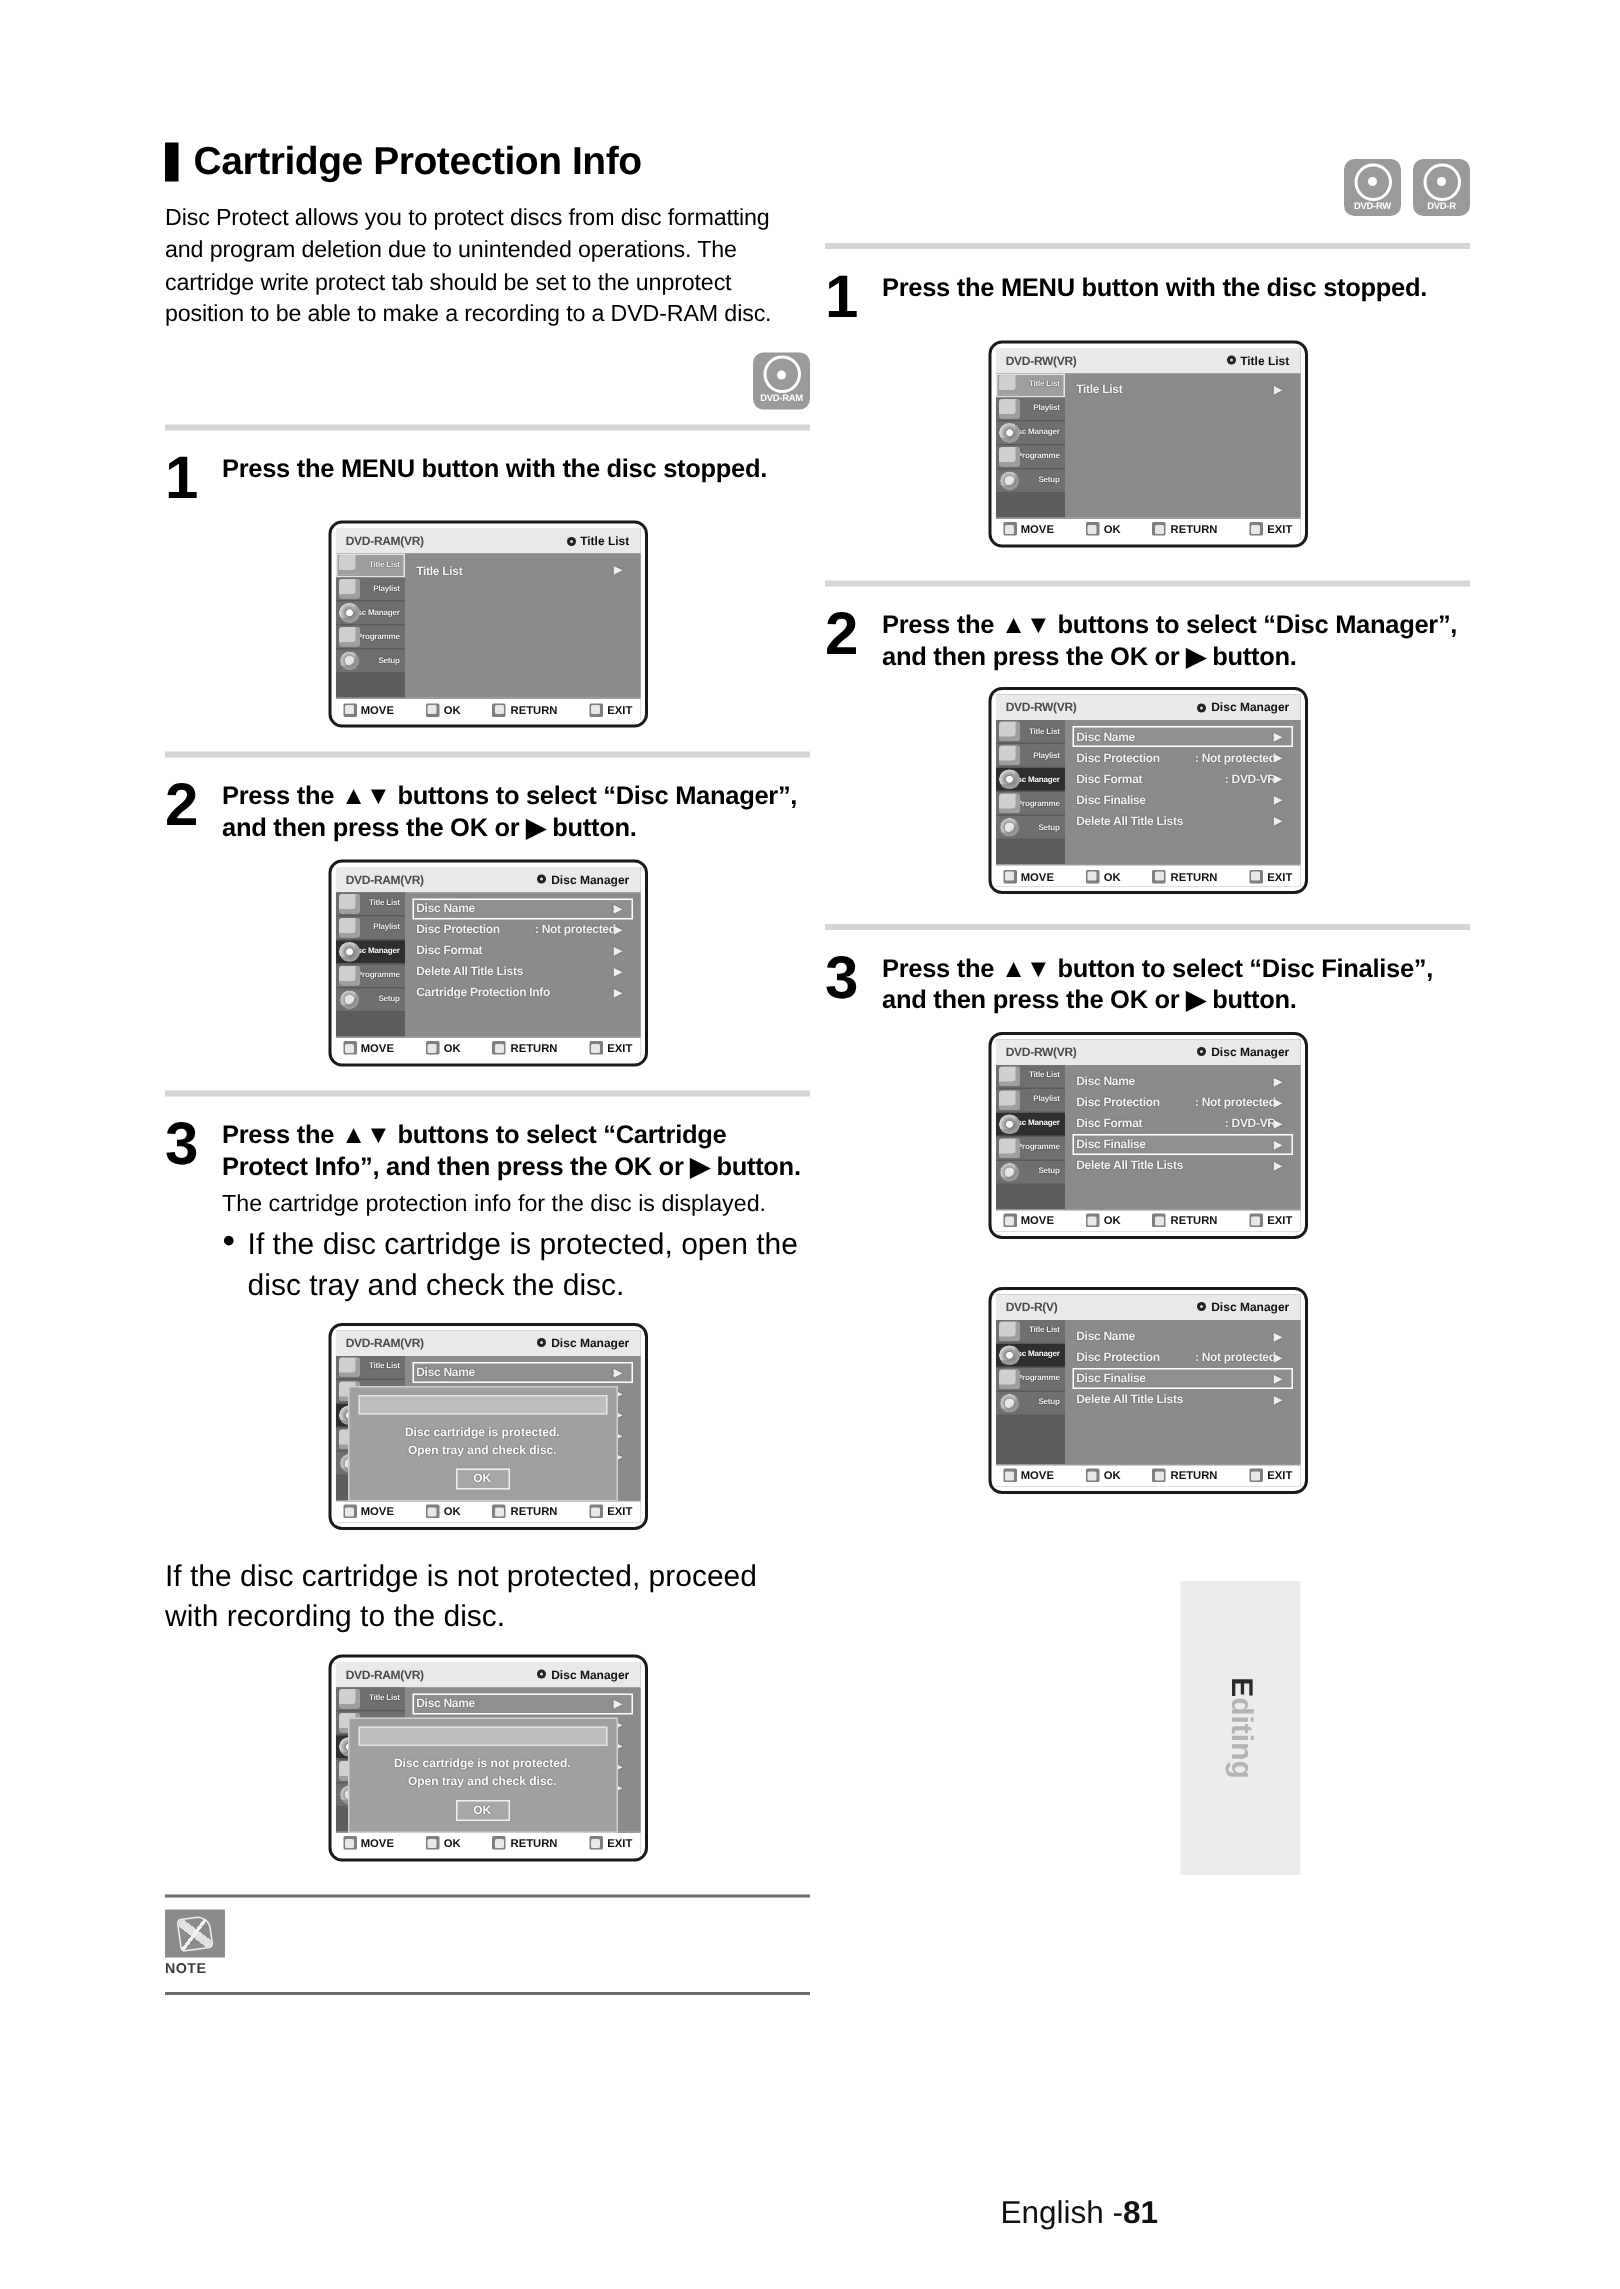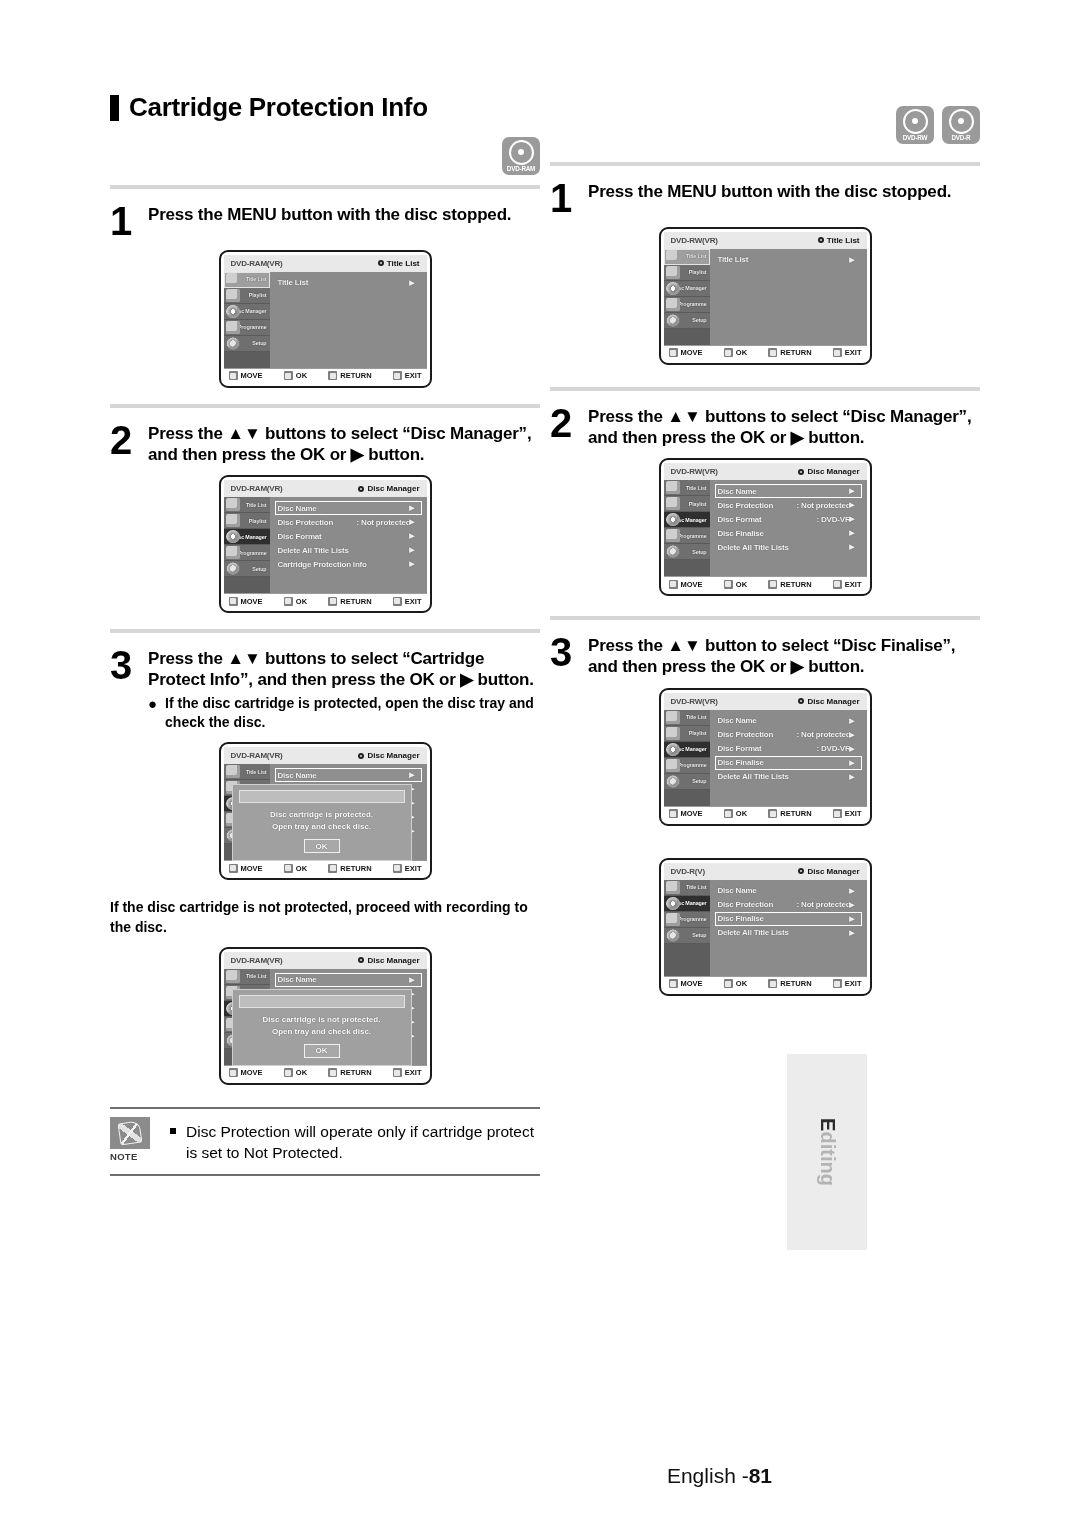--- a/index.html
+++ b/index.html
@@ -47,21 +47,21 @@
 
   .hr{height:4px;background:#d6d6d6;margin:10px 0 14px 0;}
 
   
   .step{display:flex;gap:12px;align-items:flex-start;}
   .step-num{font-size:40px;font-weight:bold;line-height:.92;min-width:26px;}
   .step-txt{font-size:17px;font-weight:bold;line-height:1.22;padding-top:2px;letter-spacing:-.2px;}
   .step-body{font-size:15.5px;line-height:1.38;margin-top:4px;}
   .bullet-line{display:flex;gap:8px;margin-top:3px;}
   .bullet-line .dot{font-size:15px;line-height:1.35;}
-  .plain-note{font-size:14px;line-height:1.38;font-weight:bold;}
+  .plain-note{font-size:20px;line-height:1.38;}
 
   
   .tv{
     width:213px;border:2px solid #1a1a1a;border-radius:9px;
     background:#ffffff;margin:10px auto 0 auto;padding:3px;
     box-sizing:border-box;
   }
   .tv-inner{background:#7d7d7d;}
   .tv-top{
     background:#e9e9e9;height:17px;display:flex;align-items:center;
@@ -196,20 +196,21 @@
 
 <div class="page">
 
   <div class="col col-left" style="top:92px;">
 
     <div class="sec-head">
       <span class="sec-bar"></span>
       <span>Cartridge Protection Info</span>
     </div>
 
+    <div class="sec-intro">Disc Protect allows you to protect discs from disc formatting and program deletion due to unintended operations. The cartridge write protect tab should be set to the unprotect position to be able to make a recording to a DVD-RAM disc.</div>
 
     <div class="badges">
       <div class="badge">
         <span class="ring"></span>
         <span class="lbl">DVD-RAM</span>
       </div>
     </div>
 
     <div class="hr"></div>
 
@@ -370,20 +371,21 @@
         </div>
       </div>
     </div>
 
     <div class="hr" style="margin-top:16px;"></div>
 
     <div class="step">
       <div class="step-num">3</div>
       <div style="flex:1;">
         <div class="step-txt">Press the ▲▼ buttons to select “Cartridge Protect Info”, and then press the OK or ▶ button.</div>
+        <div class="step-body">The cartridge protection info for the disc is displayed.</div>
         <div class="bullet-line">
           <span class="dot">●</span>
           <span class="plain-note">If the disc cartridge is protected, open the disc tray and check the disc.</span>
         </div>
       </div>
     </div>
 
     <div class="tv">
       <div class="tv-inner">
         <div class="tv-top">
@@ -566,24 +568,20 @@
 
     <div class="note-wrap">
       <div class="note-hr"></div>
       <div class="note-inner">
         <div class="note-icon">
           <div class="sq">
               <span class="pencil"></span>
             </div>
           <div class="ntxt">NOTE</div>
         </div>
-        <div class="note-body">
-          <span class="sq-bullet"></span>
-          <span class="note-text">Disc Protection will operate only if cartridge protect is set to Not Protected.</span>
-        </div>
       </div>
       <div class="note-hr" style="height:2px;"></div>
     </div>
 
   </div>
 
   <div class="col col-right" style="top:92px;">
 
 
 

